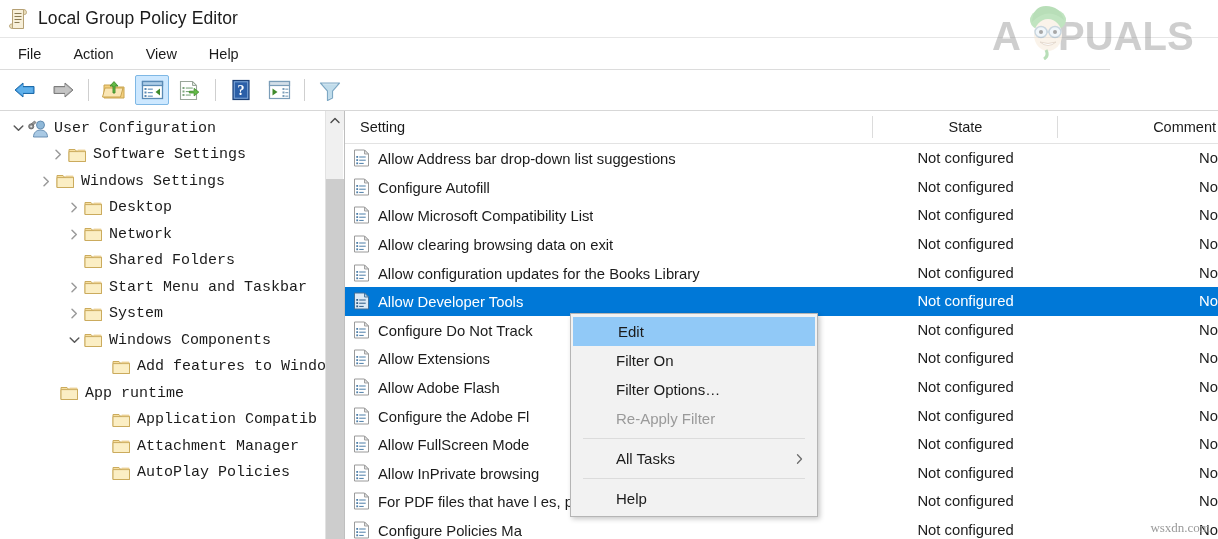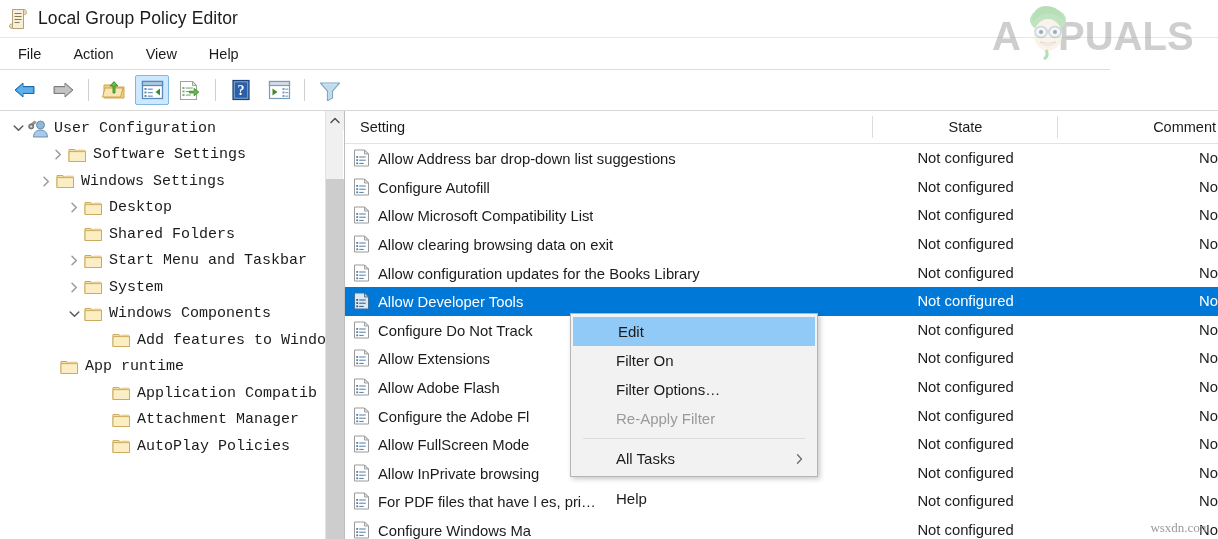--- a/index.html
+++ b/index.html
@@ -170,21 +170,21 @@
     padding-left: 8px; overflow: hidden;
   }
   .cell-state  { width: 185px; text-align: center; }
   .cell-comment{ width: 160px; text-align: right; }
   .setting-ico { width: 17px; height: 18px; flex: none; margin-right: 8px; position: relative; }
   .setting-txt { overflow: hidden; text-overflow: clip; }
 
   
   #ctxmenu {
     position: absolute; left: 570px; top: 313px;
-    width: 248px; height: 164px;
+    width: 248px; height: 204px;
     background: #f2f2f2;
     border: 1px solid #b5b5b5;
     box-shadow: 2px 2px 5px rgba(0,0,0,0.22);
     z-index: 40;
     padding-top: 3px;
   }
   .ctx-item {
     height: 29px; display: flex; align-items: center;
     padding-left: 45px; padding-right: 12px;
     font-size: 15px; color: #1b1b1b;
@@ -391,20 +391,33 @@
               </svg>
             </span>
             <span class="folder-ico"><svg width="19" height="16" viewBox="0 0 19 16">
                 <path d="M1 2.5 h6 l1.4 1.6 h9.1 v10.4 h-16.5 z" fill="#f7dfa0" stroke="#cbab5d" stroke-width="1"></path>
                 <path d="M1 4.6 h16.5 v9.9 h-16.5 z" fill="#fbeec4" stroke="#cbab5d" stroke-width="1"></path>
                 <path d="M9.6 2.6 h7.6 v1.6 h-7.6 z" fill="#eacf92"></path>
               </svg></span>
             <span class="tree-label">Desktop</span>
           </div>
           <div class="tree-row" style="padding-left: 64px;">
+            <span class="twisty">
+              <svg width="8" height="11" viewBox="0 0 8 11">
+                <path d="M2 1.2 L6.3 5.5 L2 9.8" fill="none" stroke="#9a9a9a" stroke-width="1.5" stroke-linecap="round" stroke-linejoin="round"></path>
+              </svg>
+            </span>
+            <span class="folder-ico"><svg width="19" height="16" viewBox="0 0 19 16">
+                <path d="M1 2.5 h6 l1.4 1.6 h9.1 v10.4 h-16.5 z" fill="#f7dfa0" stroke="#cbab5d" stroke-width="1"></path>
+                <path d="M1 4.6 h16.5 v9.9 h-16.5 z" fill="#fbeec4" stroke="#cbab5d" stroke-width="1"></path>
+                <path d="M9.6 2.6 h7.6 v1.6 h-7.6 z" fill="#eacf92"></path>
+              </svg></span>
+            <span class="tree-label">Network</span>
+          </div>
+          <div class="tree-row" style="padding-left: 64px;">
             <span class="twisty"></span>
             <span class="folder-ico"><svg width="19" height="16" viewBox="0 0 19 16">
                 <path d="M1 2.5 h6 l1.4 1.6 h9.1 v10.4 h-16.5 z" fill="#f7dfa0" stroke="#cbab5d" stroke-width="1"></path>
                 <path d="M1 4.6 h16.5 v9.9 h-16.5 z" fill="#fbeec4" stroke="#cbab5d" stroke-width="1"></path>
                 <path d="M9.6 2.6 h7.6 v1.6 h-7.6 z" fill="#eacf92"></path>
               </svg></span>
             <span class="tree-label">Shared Folders</span>
           </div>
           <div class="tree-row" style="padding-left: 64px;">
             <span class="twisty">
@@ -773,21 +786,21 @@
                   <path d="M11.5 1 l4 4 h-4 z" fill="#e4e4e4" stroke="#9a9a9a" stroke-width="0.9"></path>
                   <g fill="#4d7ea8">
                     <rect x="3.3" y="7" width="1.8" height="1.8"></rect>
                     <rect x="3.3" y="10.2" width="1.8" height="1.8"></rect>
                     <rect x="3.3" y="13.4" width="1.8" height="1.8"></rect>
                     <rect x="6.2" y="7.5" width="6.5" height="1"></rect>
                     <rect x="6.2" y="10.7" width="6.5" height="1"></rect>
                     <rect x="6.2" y="13.9" width="4.5" height="1"></rect>
                   </g>
                 </svg></span>
-              <span class="setting-txt">Configure Windows Ma</span>
+              <span class="setting-txt">Configure Policies Ma</span>
             </div>
             <div class="cell-state">Not configured</div>
             <div class="cell-comment">No</div>
           </div>
         </div>
     </div>
   </div>
 
   <div id="ctxmenu">
       <div class="ctx-item highlight">

